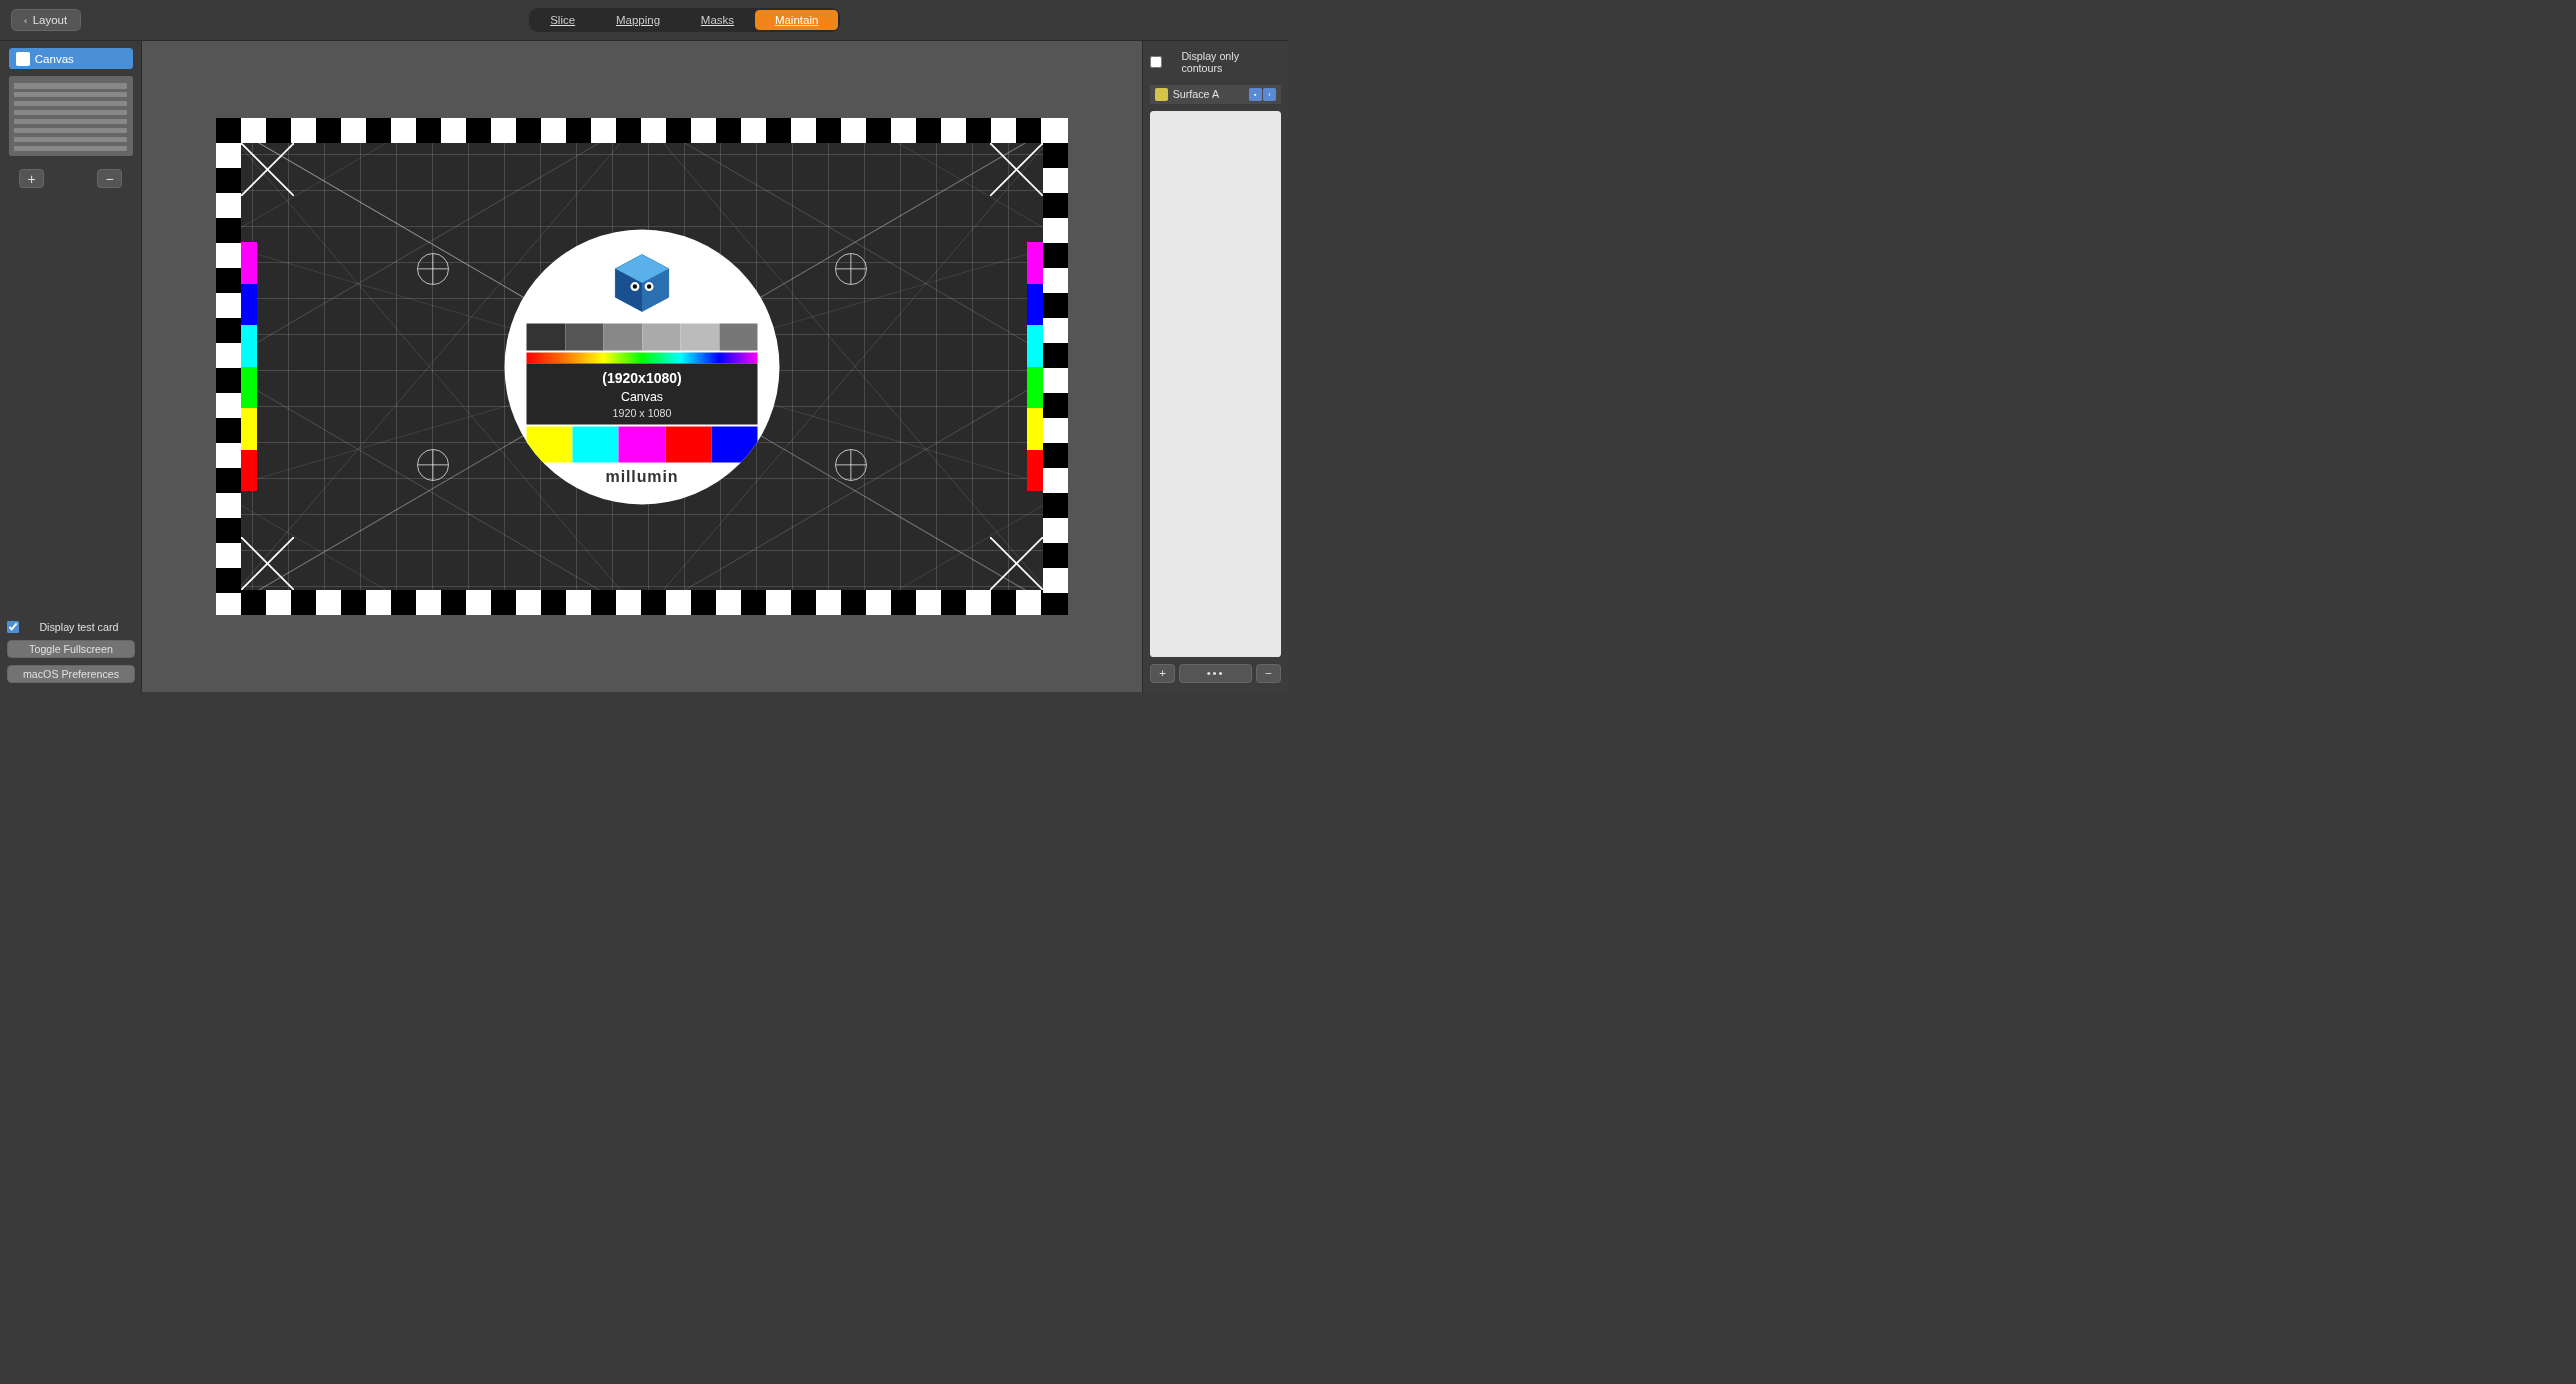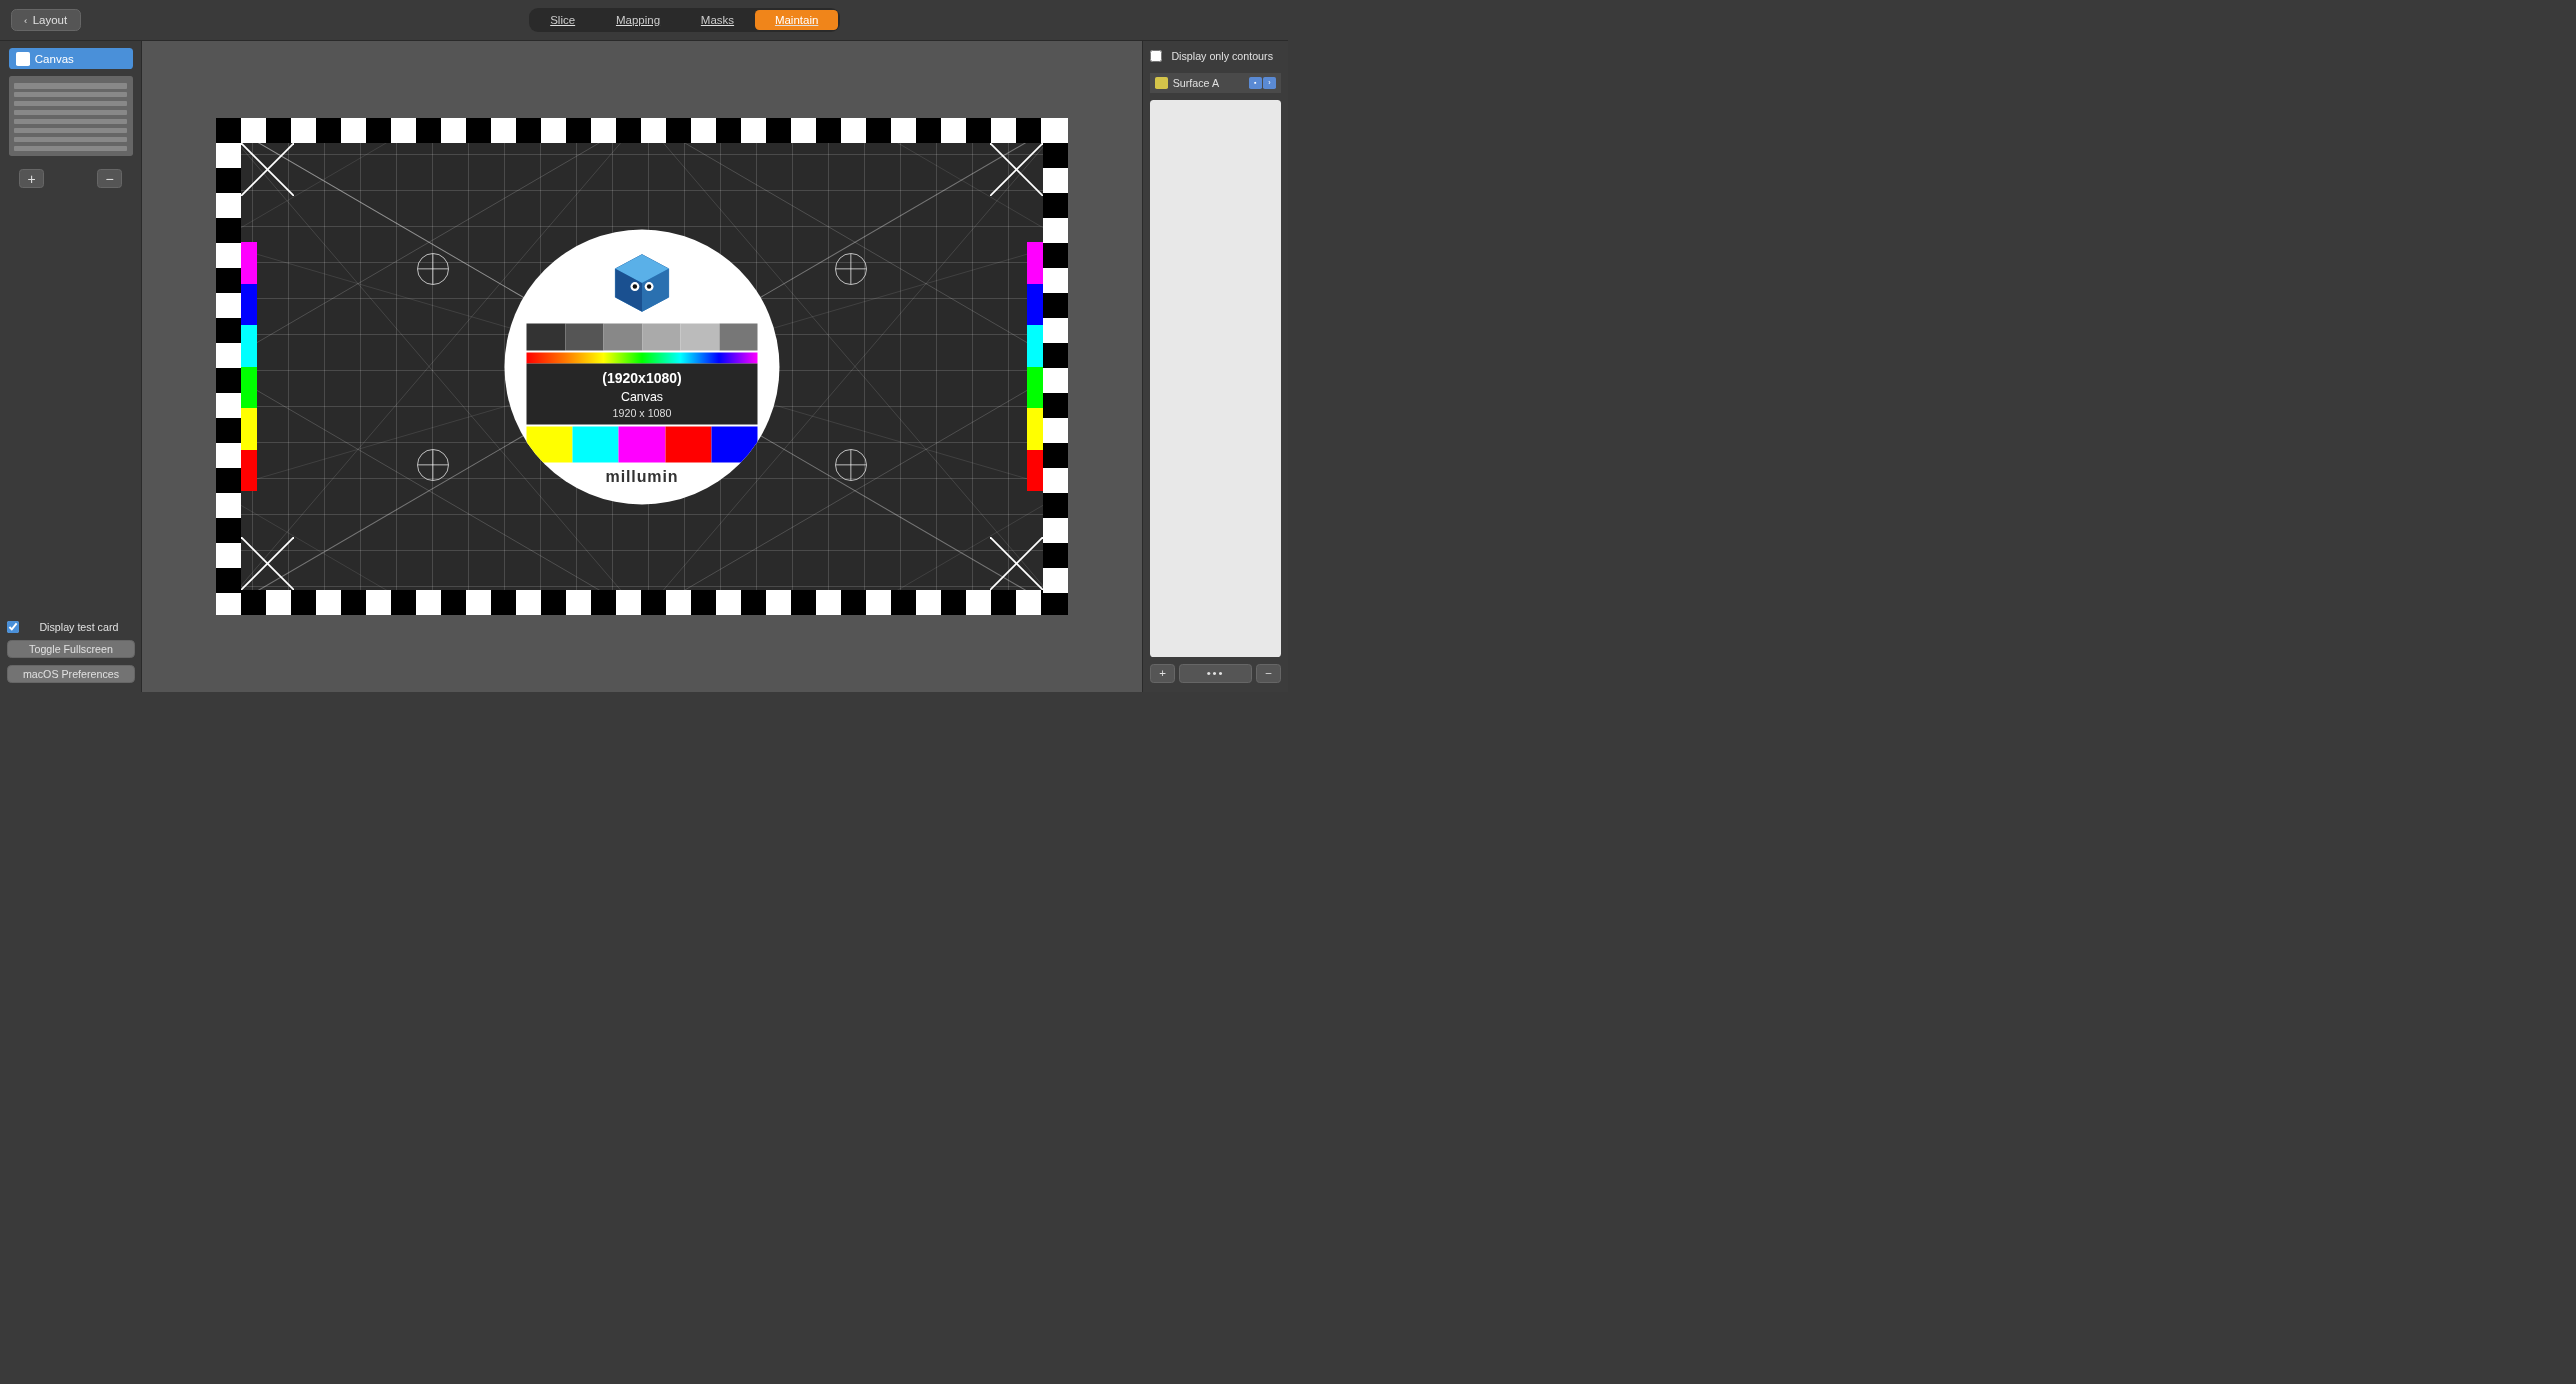--- a/index.html
+++ b/index.html
@@ -360,21 +360,21 @@
       background: #3c3c3c;
       border-left: 0.9px solid #2a2a2a;
       display: flex;
       flex-direction: column;
       padding: 9px 7px;
       gap: 7px;
     }
     .contour-row {
       display: flex;
       align-items: center;
-      gap: 9px;
+      gap: 19px;
       font-size: 10.7px;
       color: #e0e0e0;
       margin-bottom: 3.6px;
     }
     .contour-checkbox {
       width: 12.4px;
       height: 12.4px;
     }
     .surface-item {
       display: flex;

